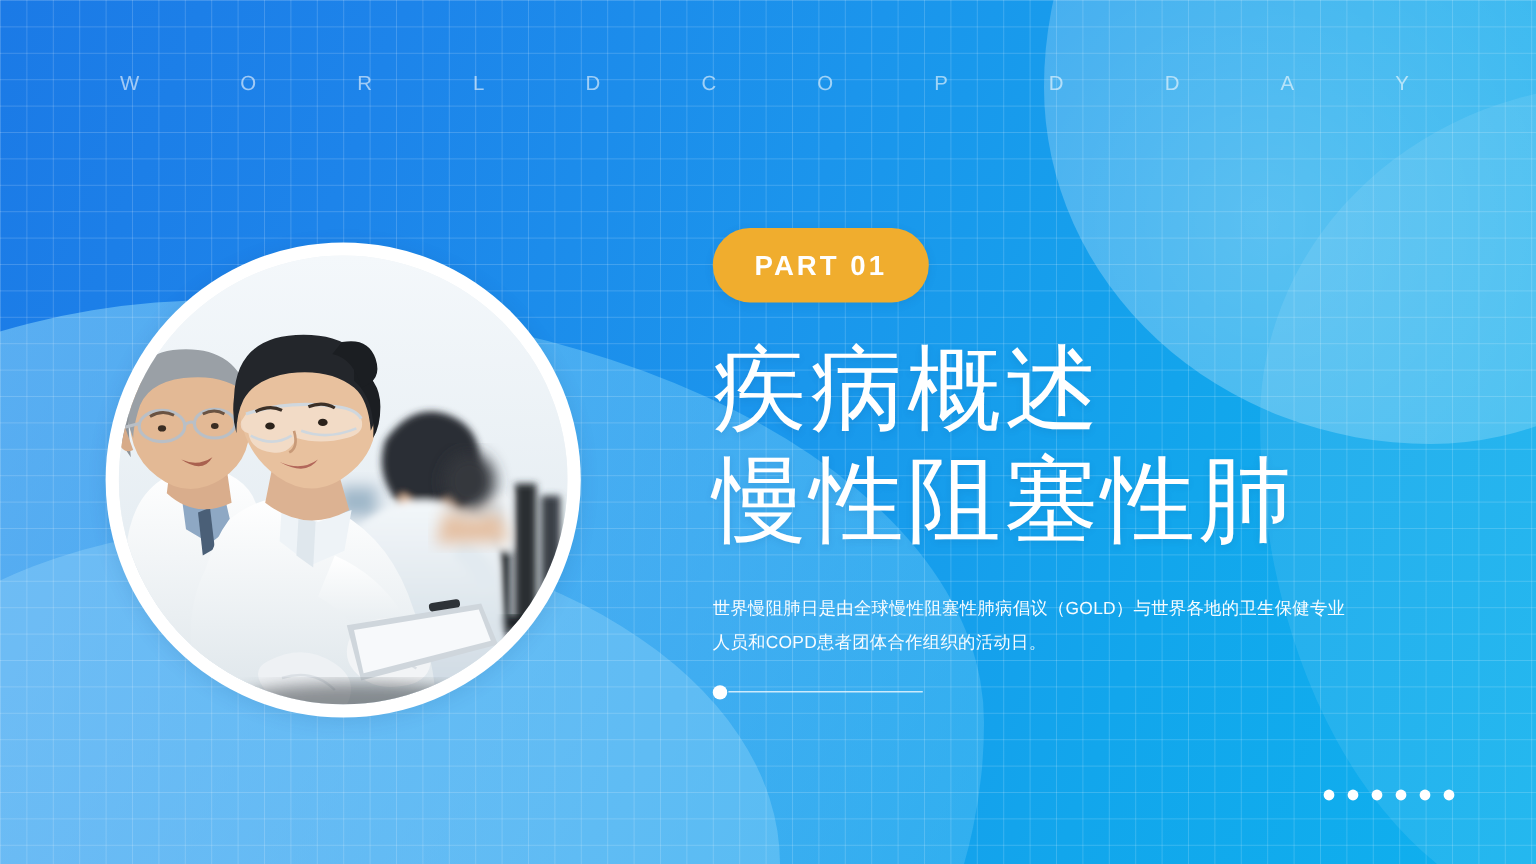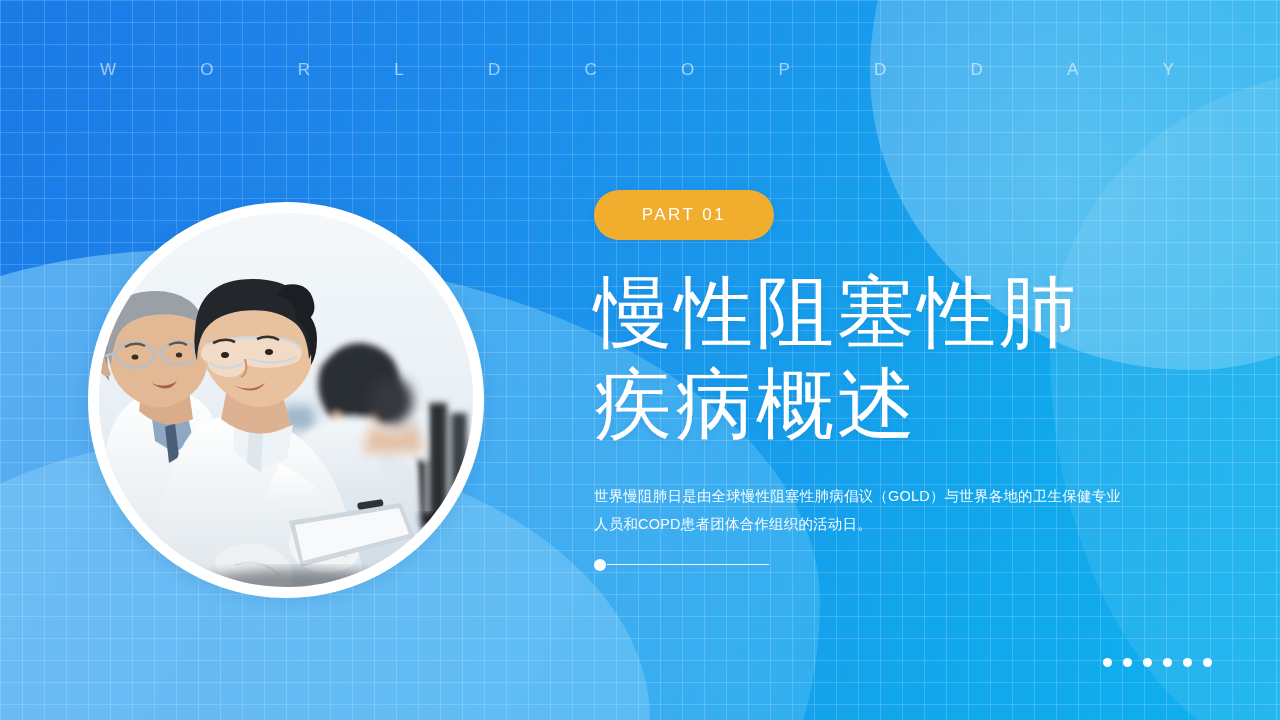--- a/index.html
+++ b/index.html
@@ -100,27 +100,27 @@
 
   
   #photo-svg { display:block; width:100%; height:100%; }
 
   
   #content { position:absolute; left:594px; top:190px; width:600px; }
 
   #part-badge {
     display:inline-flex;
     align-items:center; justify-content:center;
-    min-width:180px; height:50px;
+    min-width:180px; height:62px;
     padding:0 26px;
     border-radius:31px;
     background:#f0ad2e;
     color:#ffffff;
-    font-size:17px;
-    font-weight:400;
+    font-size:23px;
+    font-weight:700;
     letter-spacing:2.5px;
     box-shadow:0 2px 8px rgba(10,60,110,0.10);
   }
 
   #headline {
     margin-top:26px;
     color:#ffffff;
     font-size:78px;
     line-height:1.18;
     font-weight:400;
@@ -344,22 +344,22 @@
         <ellipse cx="200" cy="378" rx="120" ry="22" fill="#3a3f45" opacity="0.55" filter="url(#softer)"></ellipse>
       </svg>
     </div>
   </div>
 
   <div id="content">
 
     <div id="part-badge">PART  01</div>
 
     <div id="headline">
+      <span class="hl-line">疾病概述</span>
       <span class="hl-line">慢性阻塞性肺</span>
-      <span class="hl-line">疾病概述</span>
     </div>
 
     <p id="body-text">世界慢阻肺日是由全球慢性阻塞性肺病倡议（GOLD）与世界各地的卫生保健专业人员和COPD患者团体合作组织的活动日。</p>
 
     <div id="rule-row">
       <span id="rule-dot"></span>
       <span id="rule-line"></span>
     </div>
 
   </div>

